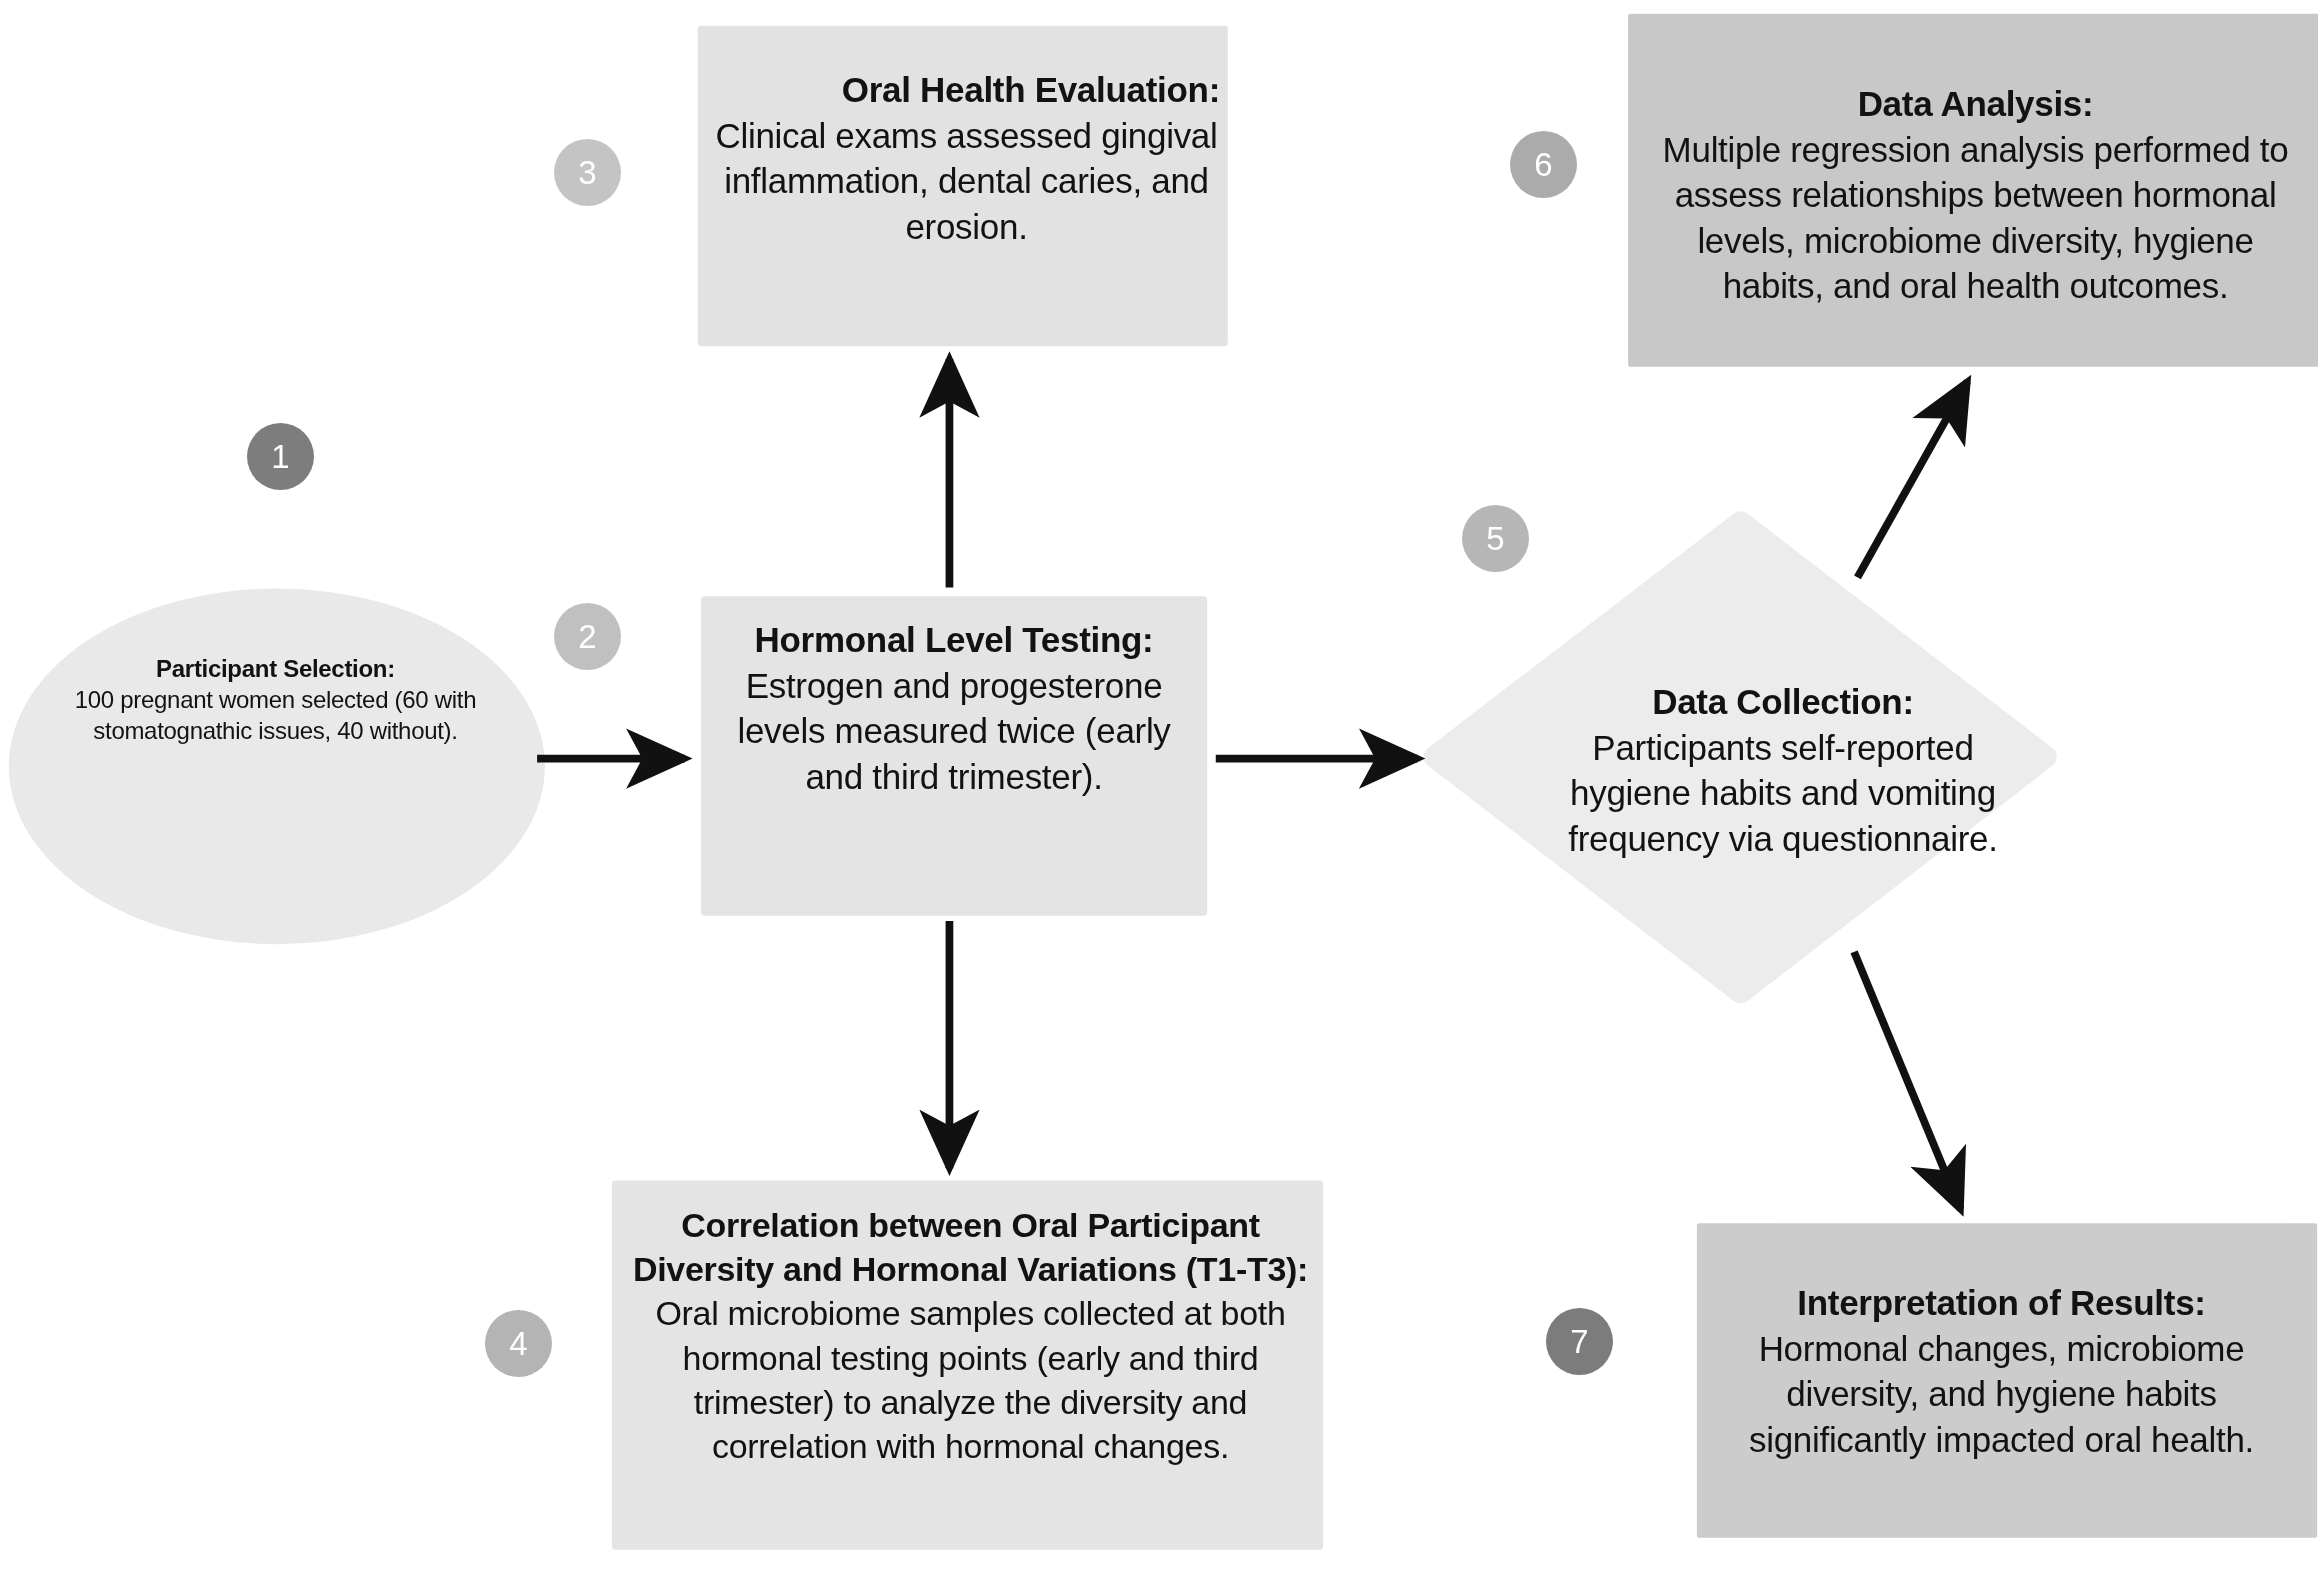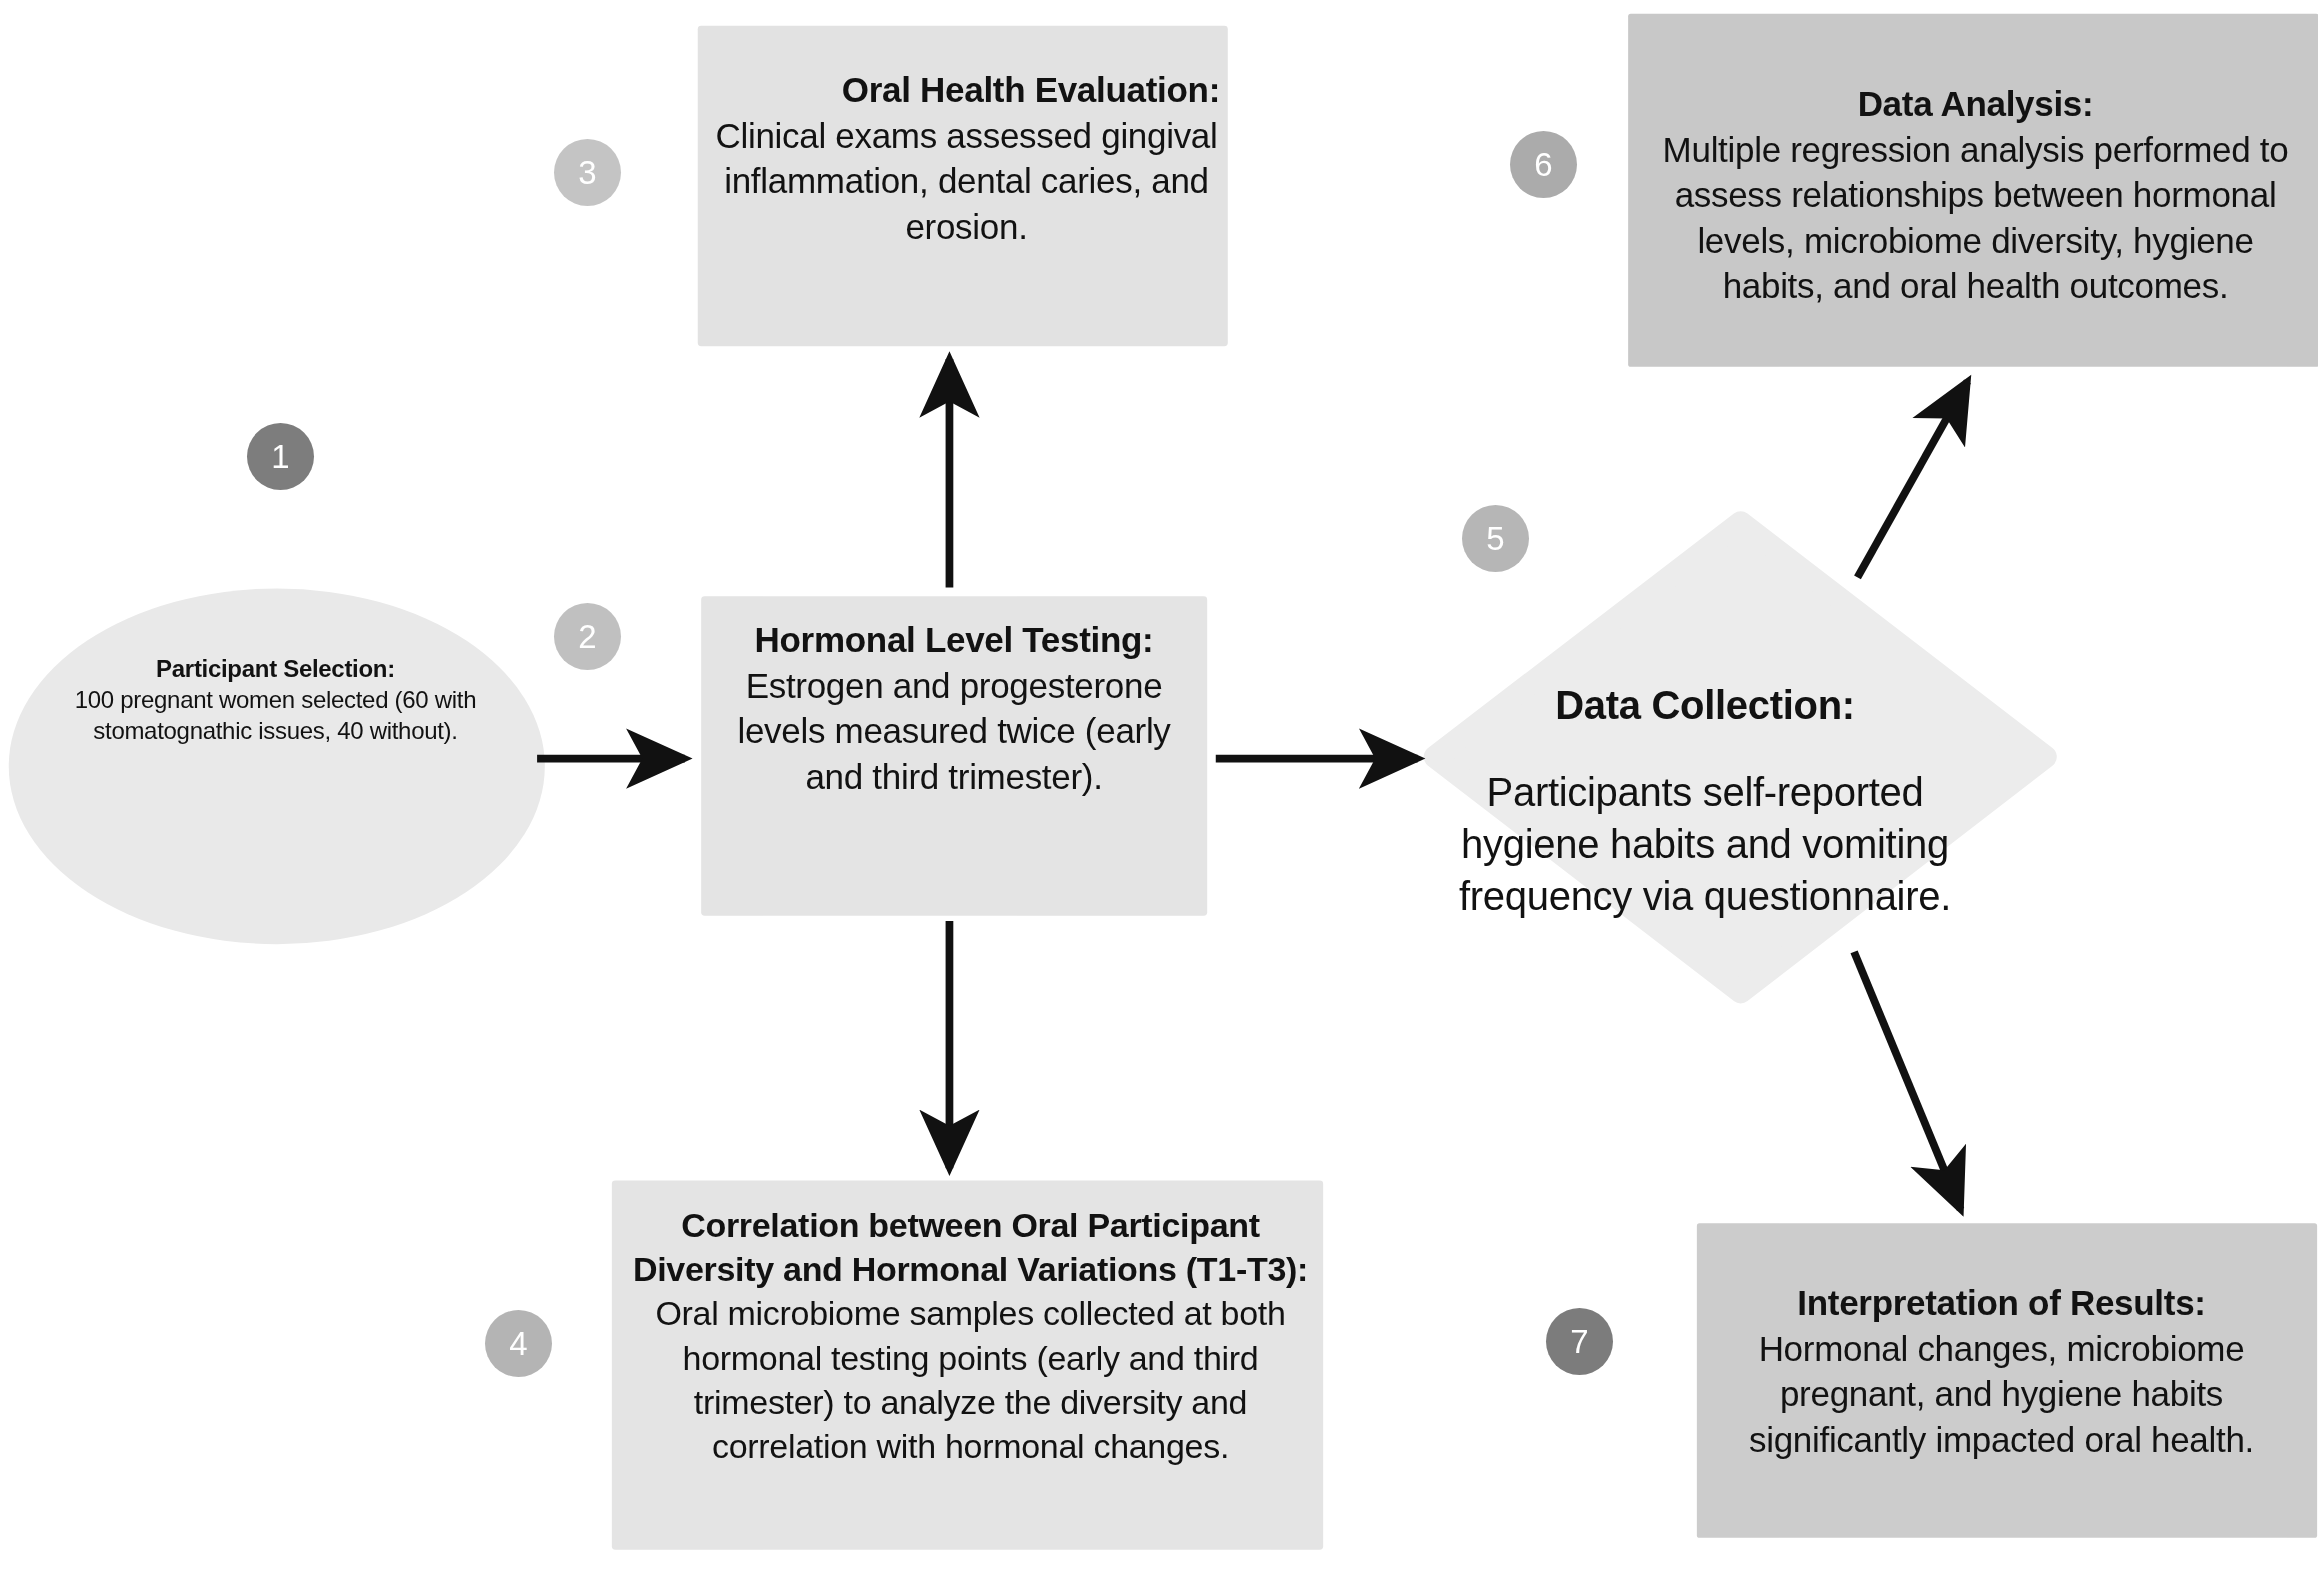--- a/index.html
+++ b/index.html
@@ -53,21 +53,21 @@
     justify-content: center;
     color: #ffffff;
     font-weight: normal;
     line-height: 1;
   }
   
   #txt-participant   { left: 52px;   top: 653px;  width: 447px;  font-size: 24px; }
   #txt-hormonal      { left: 722px;  top: 617px;  width: 464px;  font-size: 35px; }
   #txt-oral-health   { left: 713px;  top: 67px;   width: 507px;  font-size: 35px; align-items: flex-end; }
   #txt-correlation   { left: 627px;  top: 1203px; width: 687px;  font-size: 34px; }
-  #txt-data-coll     { left: 1456px; top: 679px;  width: 498px;  font-size: 40px; gap: 35px; }
+  #txt-data-coll     { left: 1534px; top: 679px;  width: 498px;  font-size: 35px; }
   #txt-data-analysis { left: 1645px; top: 43px;   width: 661px;  font-size: 35px; margin-top: 38px; }
   #txt-interpret     { left: 1718px; top: 1280px; width: 567px;  font-size: 35px; }
 
   
   #badge-1 { left: 247px;  top: 423px;  width: 67px;  height: 67px;  font-size: 33px; }
   #badge-2 { left: 554px;  top: 603px;  width: 67px;  height: 67px;  font-size: 33px; }
   #badge-3 { left: 554px;  top: 139px;  width: 67px;  height: 67px;  font-size: 33px; }
   #badge-4 { left: 485px;  top: 1310px; width: 67px;  height: 67px;  font-size: 33px; }
   #badge-5 { left: 1462px; top: 505px;  width: 67px;  height: 67px;  font-size: 33px; }
   #badge-6 { left: 1510px; top: 131px;  width: 67px;  height: 67px;  font-size: 33px; }
@@ -137,21 +137,21 @@
     <span class="node-body">Participants self-reported hygiene habits and vomiting frequency via questionnaire.</span>
   </div>
 
   <div class="node-text" id="txt-data-analysis">
     <span class="node-title">Data Analysis:</span>
     <span class="node-body">Multiple regression analysis performed to assess relationships between hormonal levels, microbiome diversity, hygiene habits, and oral health outcomes.</span>
   </div>
 
   <div class="node-text" id="txt-interpret">
     <span class="node-title">Interpretation of Results:</span>
-    <span class="node-body">Hormonal changes, microbiome pregnant, and hygiene habits significantly impacted oral health.</span>
+    <span class="node-body">Hormonal changes, microbiome diversity, and hygiene habits significantly impacted oral health.</span>
   </div>
 
   <div class="badge" id="badge-1" style="background: rgb(125, 125, 125);">1</div>
   <div class="badge" id="badge-2" style="background: rgb(192, 192, 192);">2</div>
   <div class="badge" id="badge-3" style="background: rgb(196, 196, 196);">3</div>
   <div class="badge" id="badge-4" style="background: rgb(180, 180, 180);">4</div>
   <div class="badge" id="badge-5" style="background: rgb(182, 182, 182);">5</div>
   <div class="badge" id="badge-6" style="background: rgb(171, 171, 171);">6</div>
   <div class="badge" id="badge-7" style="background: rgb(124, 124, 124);">7</div>
 

